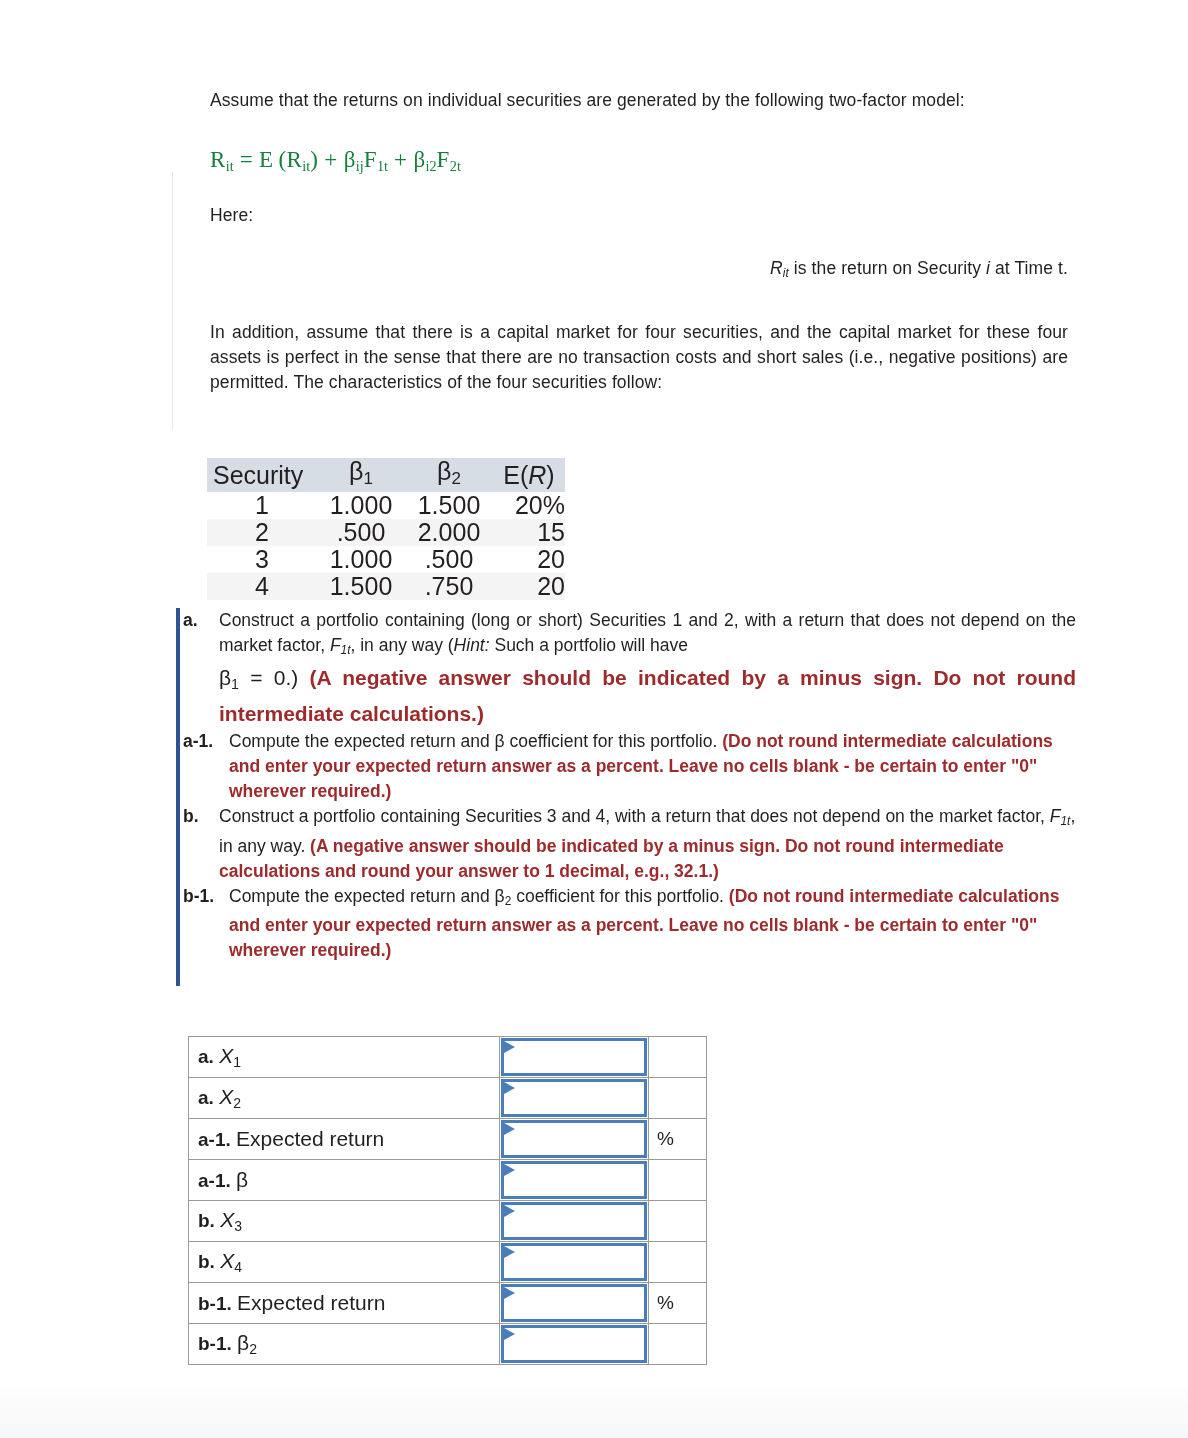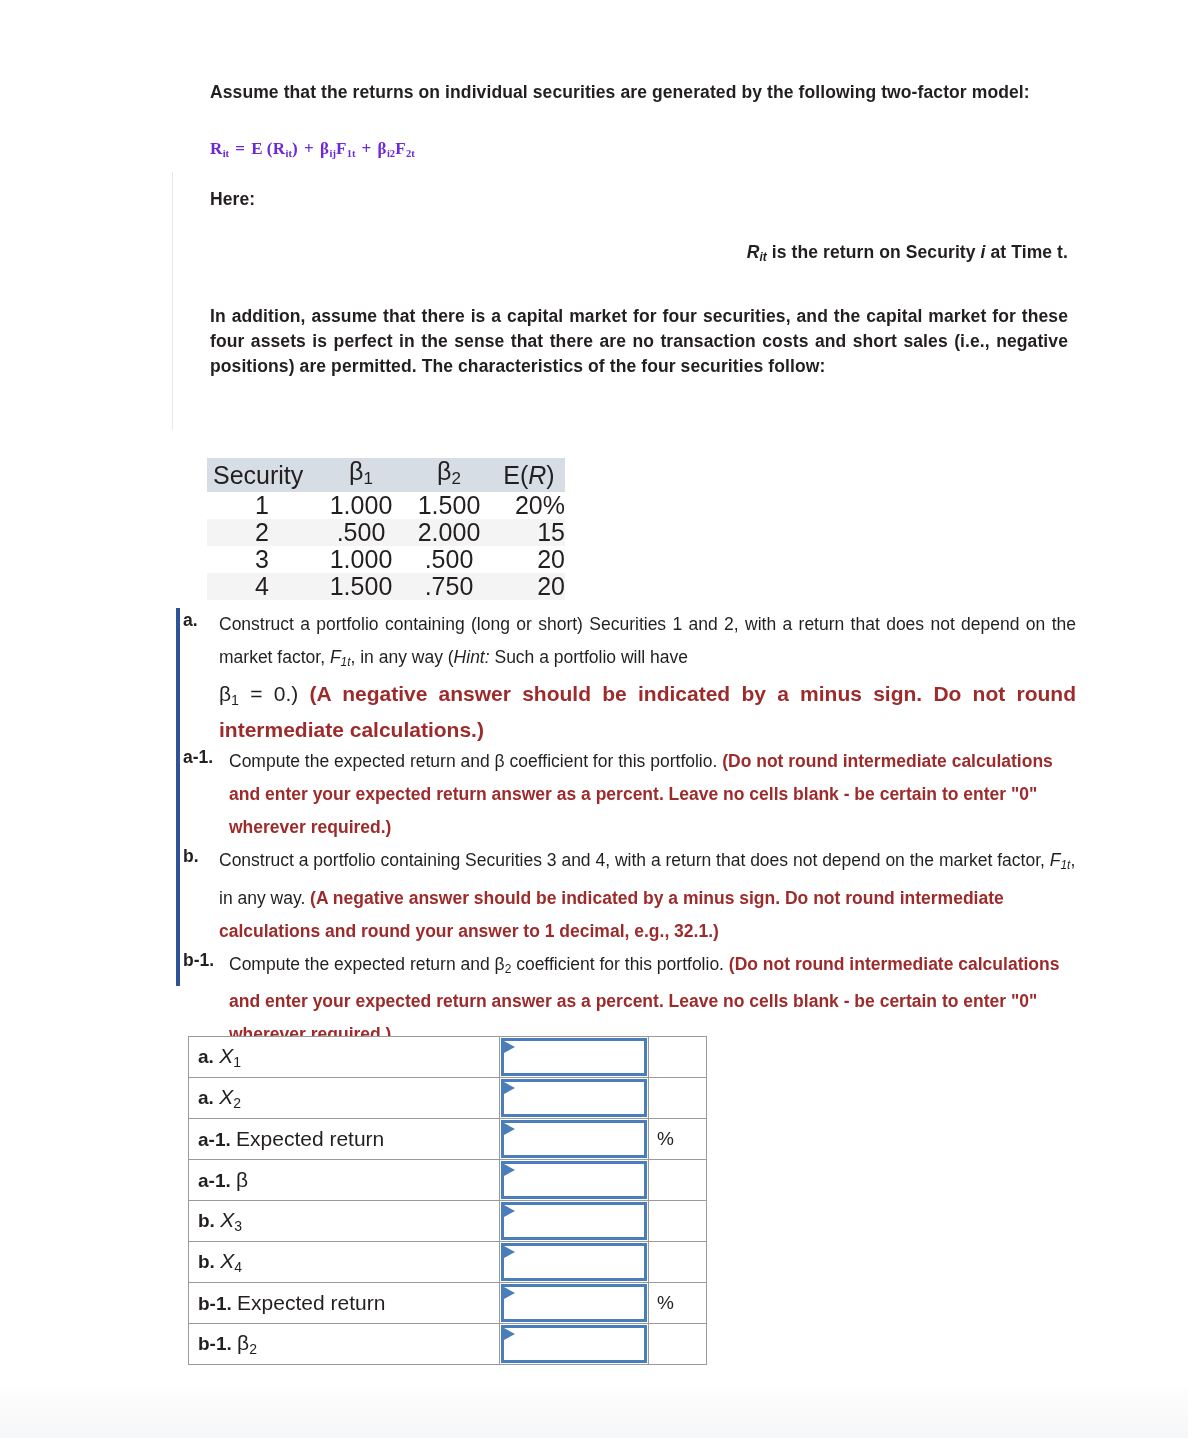--- a/index.html
+++ b/index.html
@@ -28,23 +28,22 @@
     position: absolute;
     left: 0; top: 1380px;
     width: 1188px; height: 58px;
     background: linear-gradient(to bottom, #ffffff 0%, #fbfbfc 40%, #f6f7f8 100%);
   }
 
   
   .content {
     position: absolute;
     left: 210px;
-    top: 80px;
+    top: 88px;
     width: 858px;
-    font-weight: bold;
   }
 
   
   #grey-rule {
     position: absolute;
     left: 172px;
     top: 172px;
     width: 1px;
     height: 258px;
     background: #e8e8e8;
@@ -56,22 +55,22 @@
     line-height: 25px;
     text-align: justify;
     letter-spacing: .1px;
   }
   .gap-m { height: 28px; }
   .gap-l { height: 34px; }
 
   
   .formula {
     font-family: "Liberation Serif", serif;
-    font-size: 17px;
-    color: #6d28d9;
+    font-size: 23px;
+    color: #15803d;
     white-space: nowrap;
     letter-spacing: .4px;
   }
   .formula .sub {
     font-size: 0.62em;
     vertical-align: -0.28em;
     letter-spacing: 0;
   }
   .formula .op { padding: 0 6px; }
 
@@ -132,21 +131,21 @@
     font-size: 17.5px;
     line-height: 25px;
     color: #231f20;
     flex: 0 0 auto;
     padding-left: 7px;
   }
   .qlabel.wide { width: 36px; }
   .qlabel.tight { width: 46px; }
   .qtext {
     font-size: 17.5px;
-    line-height: 33px;
+    line-height: 25px;
     color: #231f20;
     flex: 1 1 auto;
   }
   .qtext.justify { text-align: justify; }
   .red {
     color: #9e2b2b;
     font-weight: bold;
   }
   .beta-line {
     font-size: 21px;

